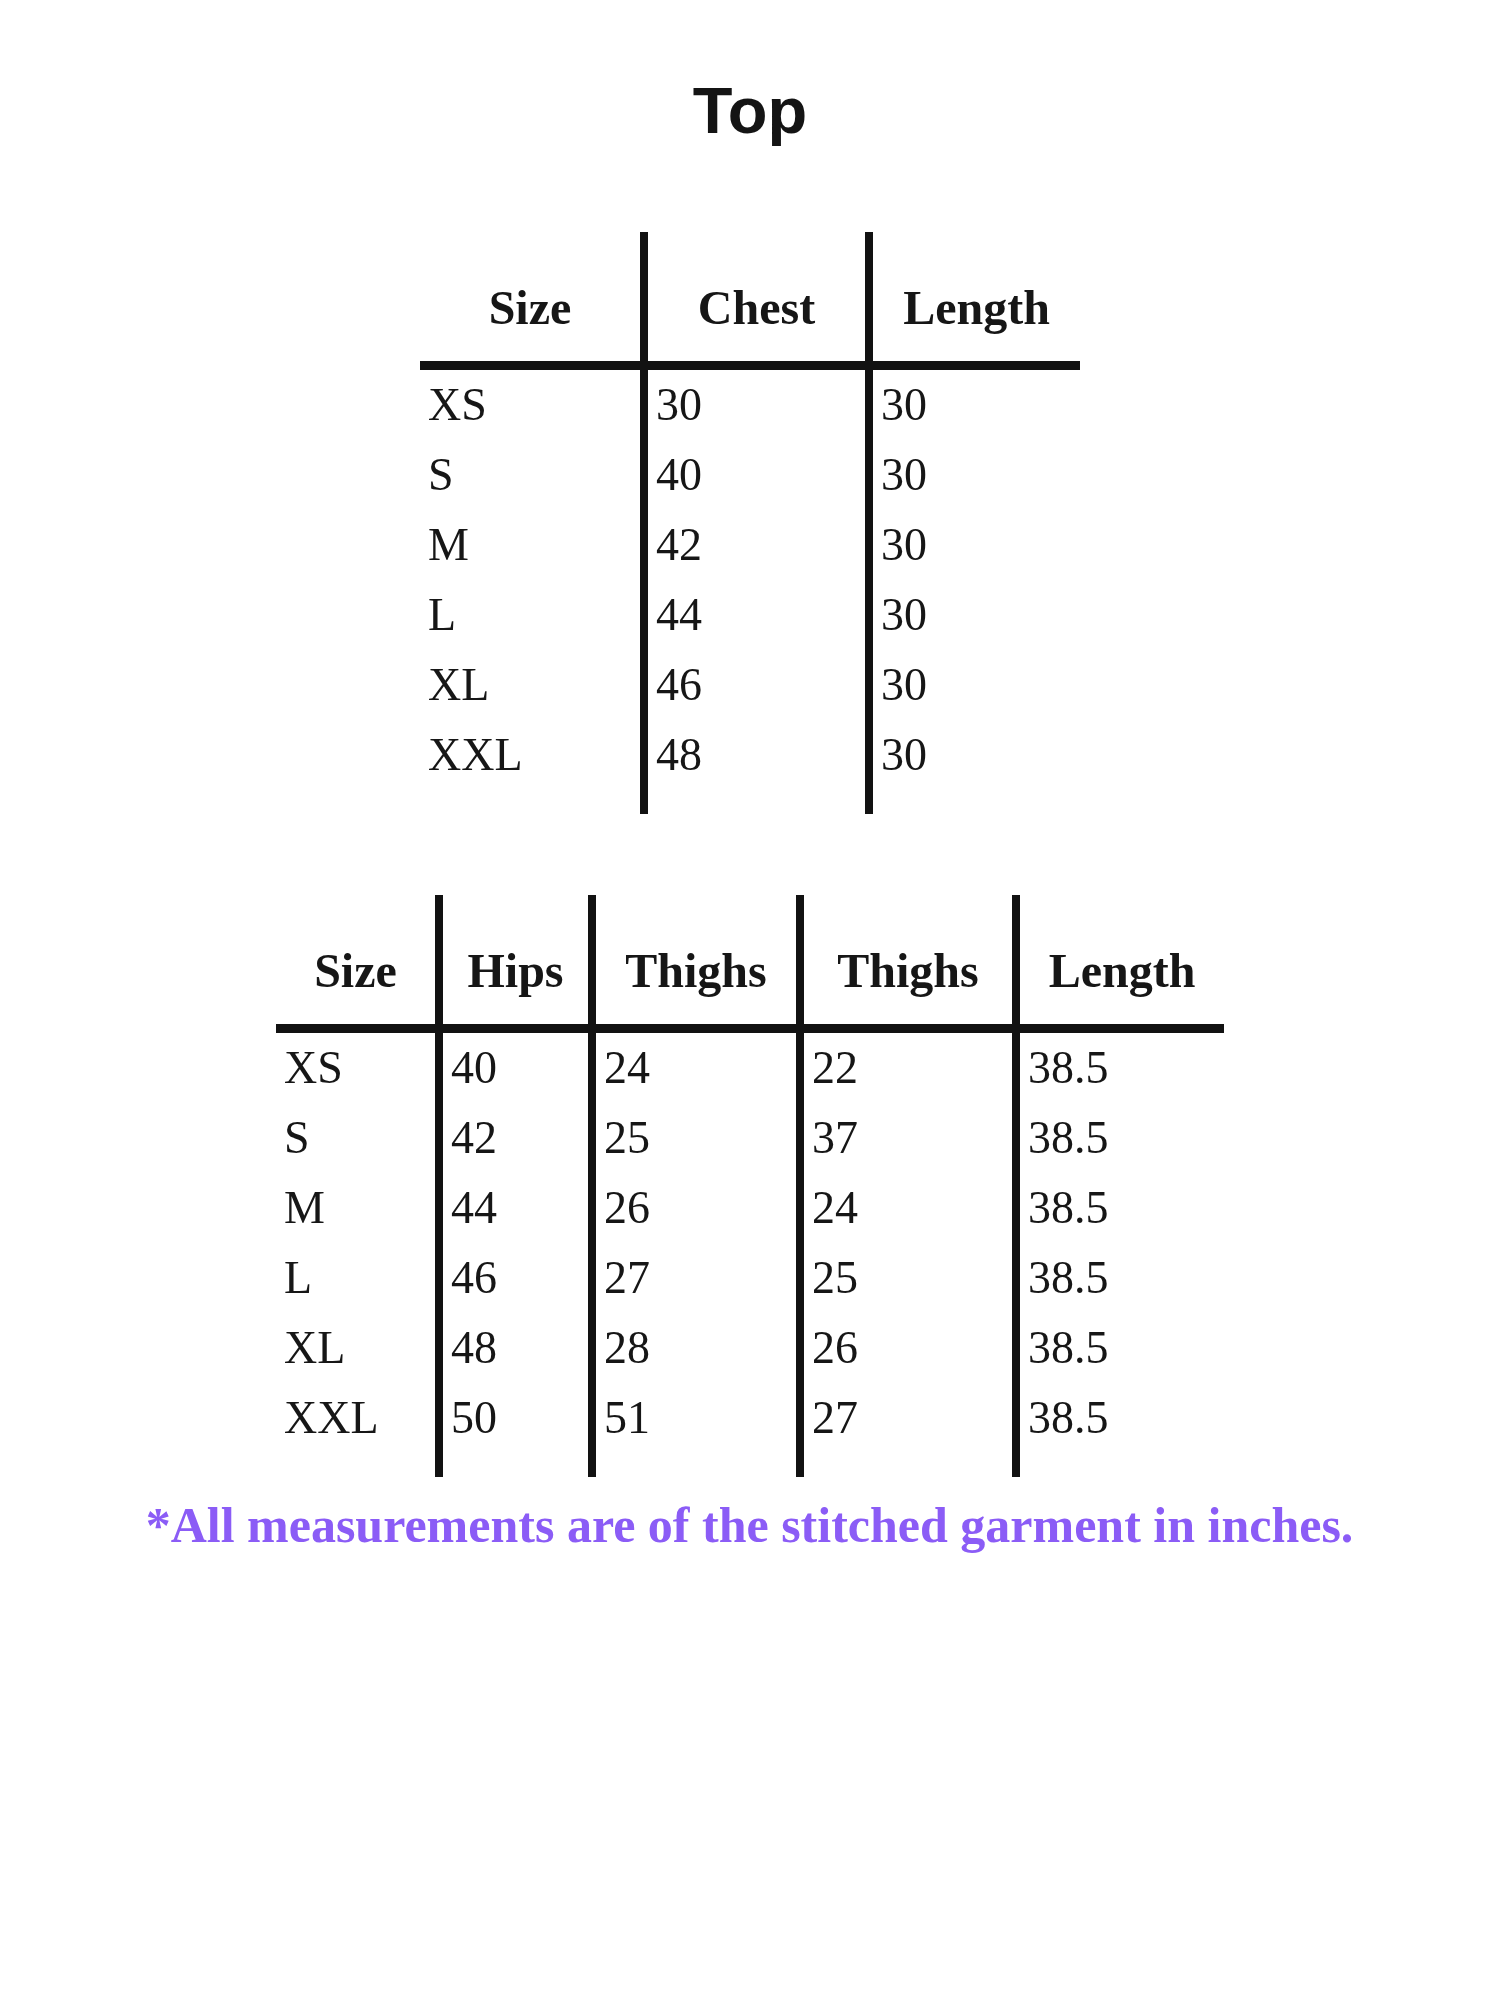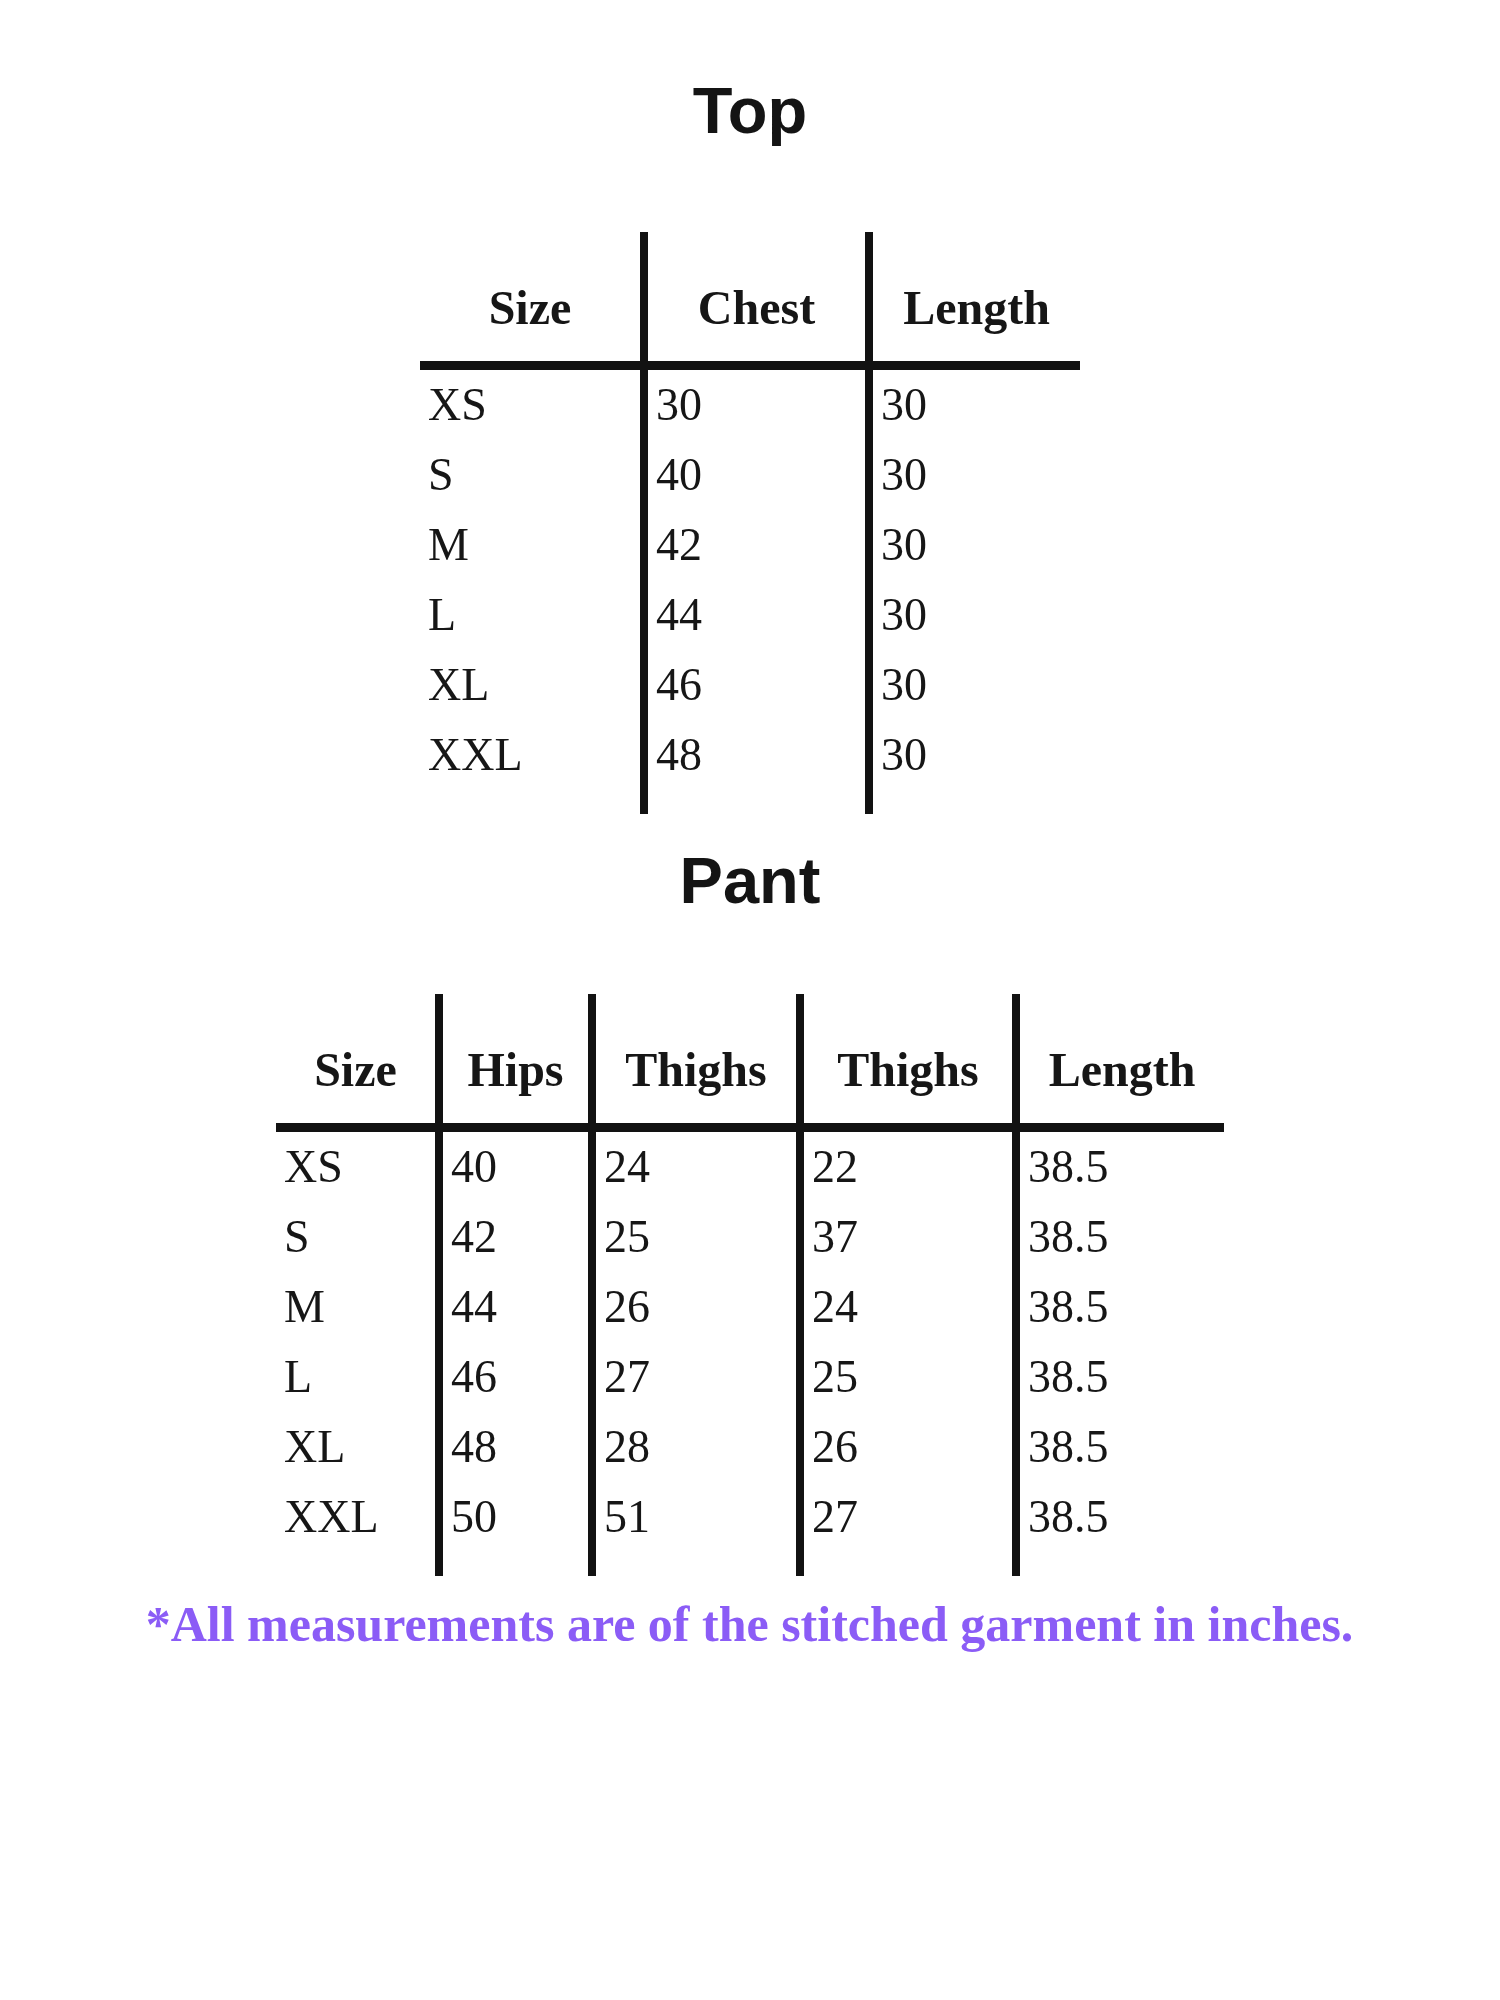--- a/index.html
+++ b/index.html
@@ -113,21 +113,20 @@
         <td>30</td>
       </tr>
       <tr>
         <td>XXL</td>
         <td>48</td>
         <td>30</td>
       </tr>
     </tbody>
   </table>
 
-  <h2 class="section-title" id="pant-title">Pant</h2>
 
   <table class="size-table" id="pant-table">
     <colgroup>
       <col style="width:163px">
         <col style="width:153px">
         <col style="width:208px">
         <col style="width:216px">
         <col style="width:208px">
     </colgroup>
     <thead>

